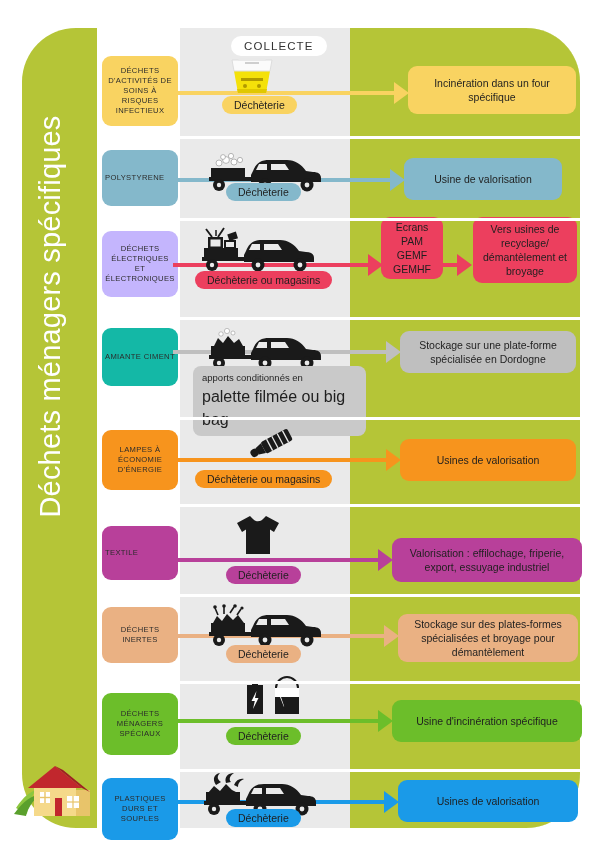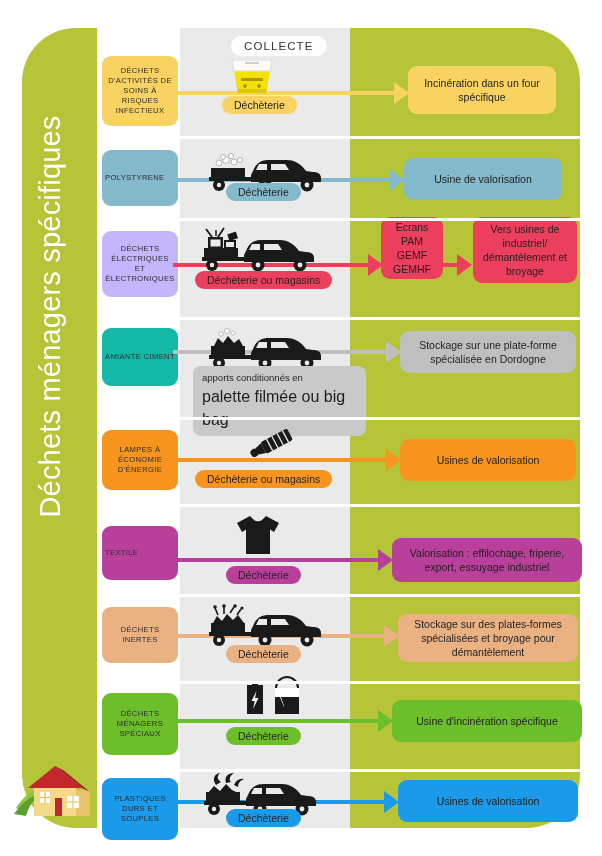--- a/index.html
+++ b/index.html
@@ -109,21 +109,21 @@
       <path d="M9 36 L37 36 L38 32 L8 32 Z" fill="#e0c800"></path>
       <rect x="12" y="21" width="22" height="3" fill="#b09a00"></rect>
       <circle cx="16" cy="29" r="2" fill="#b09a00"></circle>
       <circle cx="30" cy="29" r="2" fill="#b09a00"></circle>
       <path d="M3 3 L43 3 L41 14 L5 14 Z" fill="#fbfbfb" stroke="#dddddd" stroke-width="1"></path>
       <path d="M10 1 L36 1 L37 4 L9 4 Z" fill="#e9e9e9"></path>
       <rect x="16" y="5" width="14" height="2" fill="#cfcfcf"></rect>
       </svg>
       <div class="clab" style="left:222px;top:96px;background:#f9d361">
                <span>Déchèterie</span></div>
-      <div class="tbox" style="left:408px;top:66px;width:148px;height:48px;background:#f9d361">
+      <div class="tbox" style="left:408px;top:66px;width:168px;height:48px;background:#f9d361">
                <span>Incinération dans un four spécifique</span>
       </div>
       <div class="row" style="top:139px;height:79px">
         <div class="cat" style="top:11px;height:56px;background:#84b8cb">
              <span>POLYSTYRENE</span>
         </div>
       </div>
       <div class="line" style="left:173px;top:178px;width:217px;background:#84b8cb"></div>
       <div class="arrow" style="left:390px;top:169px;border-left:15px solid #84b8cb"></div>
       <svg class="icon" style="left:209px;top:147px" width="116" height="46" viewBox="0 0 116 46">
@@ -185,21 +185,21 @@
   <path d="M62 17 L76 17 L80 23 L62 23 Z" fill="#eaeaea"></path>
       </svg>
       <div class="clab" style="left:195px;top:271px;background:#ec3f5e">
                <span>Déchèterie ou magasins</span></div>
       <div class="tbox" style="left:381px;top:217px;width:62px;height:62px;background:#ec3f5e">
                <span>Ecrans PAM GEMF GEMHF</span>
       </div>
       <div class="line" style="left:443px;top:263px;width:14px;background:#ec3f5e"></div>
       <div class="arrow" style="left:457px;top:254px;border-left:15px solid #ec3f5e"></div>
       <div class="tbox" style="left:473px;top:217px;width:104px;height:66px;background:#ec3f5e">
-               <span>Vers usines de industriel/ démantèlement et broyage</span>
+               <span>Vers usines de recyclage/ démantèlement et broyage</span>
       </div>
       <div class="row" style="top:320px;height:97px">
         <div class="cat" style="top:8px;height:58px;background:#14b8a6">
              <span>AMIANTE CIMENT</span>
         </div>
       </div>
       <div class="line" style="left:173px;top:350px;width:213px;background:#bfbfbf"></div>
       <div class="arrow" style="left:386px;top:341px;border-left:15px solid #bfbfbf"></div>
       <svg class="icon" style="left:209px;top:325px" width="116" height="46" viewBox="0 0 116 46">
   <path d="M44 24 C47 16 52 13 60 13 L78 13 C86 13 92 17 97 24 L104 25 C109 25 112 27 112 31

